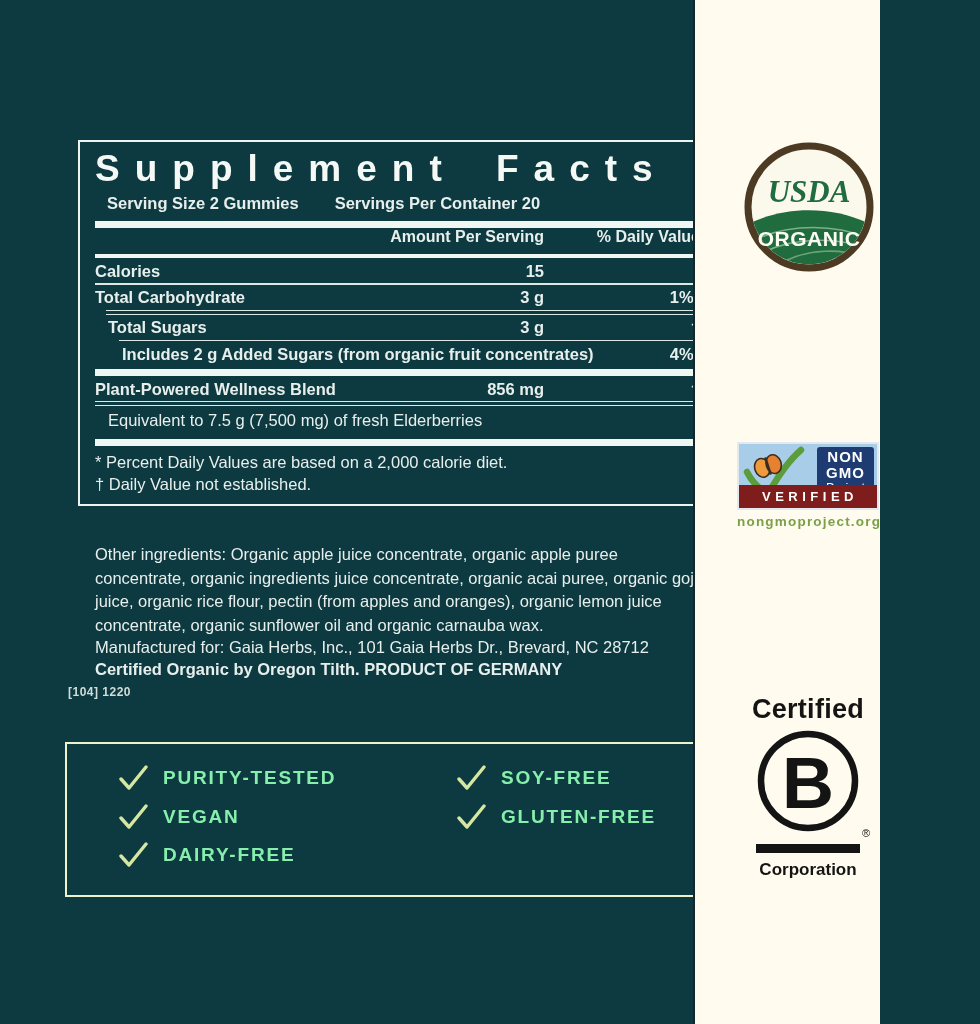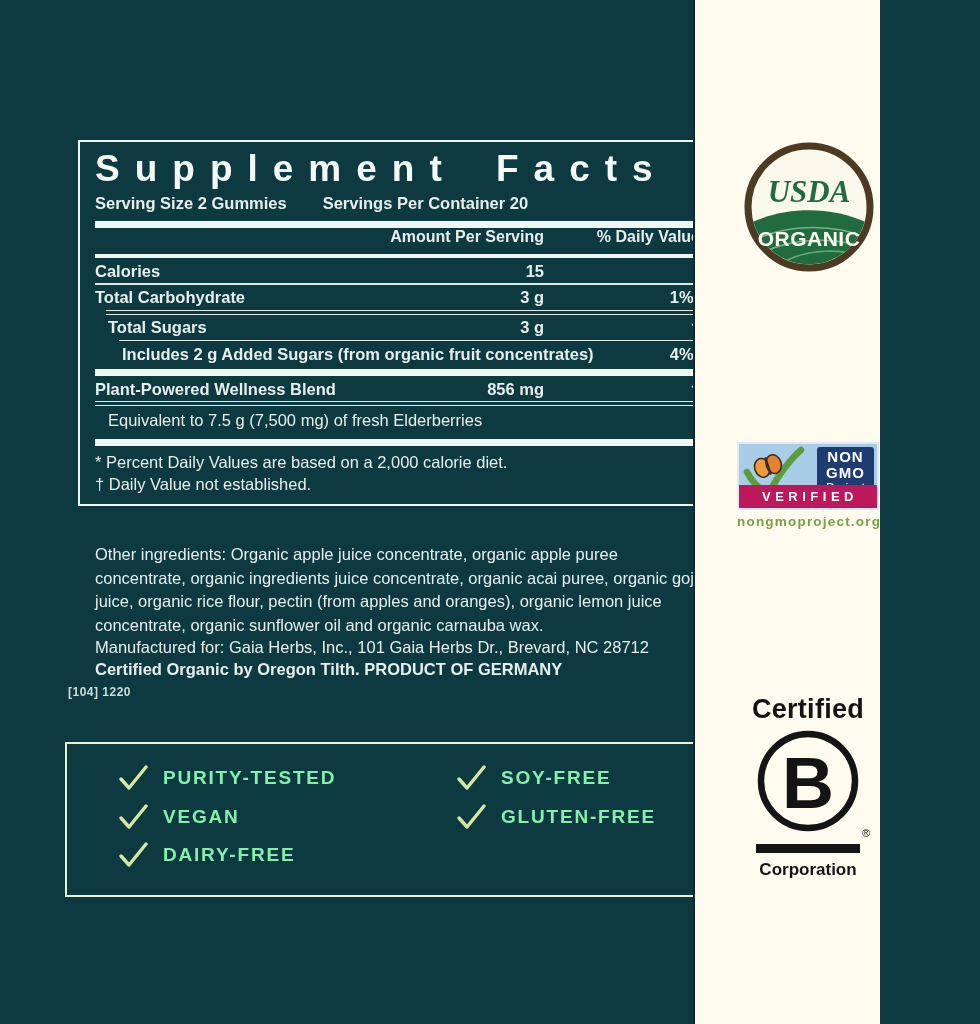--- a/index.html
+++ b/index.html
@@ -27,21 +27,21 @@
     position:absolute; left:78px; top:140px; width:640px;
     border:2px solid #eef4f0;
     padding:6px 16px 9px 15px;
     color:#e7efec;
   }
   .facts-title {
     font-size:37px; font-weight:700; line-height:42px;
     letter-spacing:15px; word-spacing:14px; white-space:nowrap;
     color:#f4f9f6;
   }
-  .serving-line { margin-top:3px; font-size:16.5px; font-weight:700; line-height:20px; }
+  .serving-line { margin-top:3px; font-size:16.5px; font-weight:700; line-height:20px;margin-left:12px; }
   .serving-line span:first-child { margin-right:36px; }
   .bar { height:7px; background:#f0f6f2; margin-top:8px; }
   .bar.med { height:4px; margin-top:5px; }
   .col-head { position:relative; height:21px; font-size:16px; font-weight:700; }
   .amt-h { position:absolute; right:156px; }
   .dv-h  { position:absolute; right:0; }
   .frow { position:relative; padding:3.5px 0 2.5px; font-size:16.5px; font-weight:700; line-height:19px; }
   .frow .amt { position:absolute; right:156px; top:3.5px; }
   .frow .dv  { position:absolute; right:0; top:3.5px; }
   .ind1 { padding-left:13px; }
@@ -75,21 +75,21 @@
   .ngm  { position:absolute; left:42px; top:442px; width:142px; }
   .ngm-logo { position:relative; width:142px; height:68px; background:#a8cde9;
               border:2px solid #e3e9ef; }
   .ngm-navy { position:absolute; top:3px; right:3px; width:57px; height:51px;
               background:#1e3c72; border-radius:3px; color:#fff; text-align:center;
               padding-top:2px; }
   .ngm-navy .w1, .ngm-navy .w2 { font-size:15px; font-weight:700; line-height:16px; letter-spacing:1px; }
   .ngm-navy .w3 { font-size:12.5px; font-weight:500; line-height:15px; }
   .ngm-grass { position:absolute; left:2px; top:2px; }
   .ngm-verified { position:absolute; left:0; right:0; bottom:0; height:23px;
-                  background:#be185d; color:#fff; font-size:13px; font-weight:600;
+                  background:#7f1d1d; color:#fff; font-size:13px; font-weight:600;
                   letter-spacing:4.5px; line-height:23px; text-align:center; padding-left:4px; }
   .ngm-url { margin-top:4px; text-align:center; color:#79a147; font-size:13.5px;
              font-weight:600; letter-spacing:1.2px; }
 
   .bcorp { position:absolute; left:43px; top:694px; width:140px; text-align:center; color:#141414; }
   .bc-cert { font-size:27px; font-weight:700; letter-spacing:0.3px; }
   .bc-circle-wrap { position:relative; margin-top:2px; }
   .bc-reg { position:absolute; right:8px; bottom:4px; font-size:11px; }
   .bc-bar { width:104px; height:9px; background:#141414; margin:1px auto 0; }
   .bc-corp { font-size:17px; font-weight:700; margin-top:7px; }

